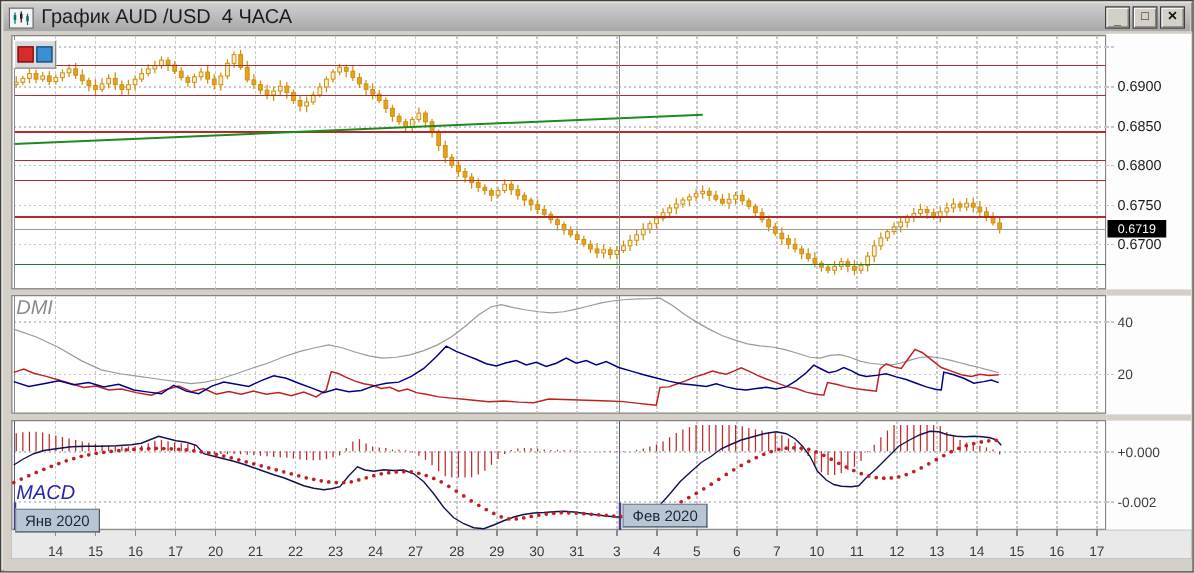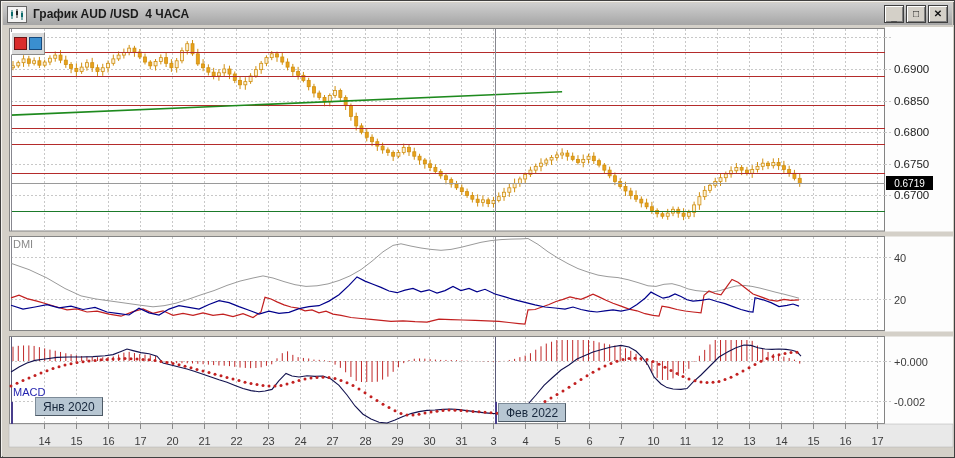--- a/index.html
+++ b/index.html
@@ -1,31 +1,31 @@
 <!DOCTYPE html>
 <html><head>
 <meta charset="utf-8">
 <style>
   html,body{margin:0;padding:0;background:#9a9a9a;font-family:"Liberation Sans",sans-serif;}
   .window{position:relative;width:955px;height:458px;background:#d4d0c8;box-sizing:border-box;
           border:1px solid #404040;box-shadow:inset 1px 1px 0 #f4f2ee, inset -1px -1px 0 #7a7a7a;overflow:hidden;}
   .titlebar{position:absolute;left:2px;top:2px;right:2px;height:22px;
             background:linear-gradient(#cfcfcf,#a6a6a6);display:flex;align-items:center;padding:0 4px;box-sizing:border-box;}
-  .titlebar .title{font-size:12px;font-weight:bold;color:#1c1c1c;margin-left:6px;white-space:pre;}
+  .titlebar .title{font-size:16px;font-weight:normal;color:#1c1c1c;margin-left:6px;white-space:pre;}
   .winbtns{margin-left:auto;display:flex;gap:2px;}
   .winbtn{width:18px;height:16px;background:#d4d0c8;border:1px solid #404040;
           box-shadow:inset 1px 1px 0 #ffffff, inset -1px -1px 0 #808080;
           font-size:10px;font-weight:bold;color:#111;display:flex;align-items:center;justify-content:center;line-height:1;}
   .winbtn.min span{transform:translateY(3px);}
   .appicon{width:18px;height:15px;display:flex;align-items:center;justify-content:center;background:#f4f4f4;border:1px solid #666;}
   svg#plot{position:absolute;left:0;top:0;}
   .tbpanel{position:absolute;left:10px;top:31px;width:34px;height:23px;background:#d9d9d9;
            border:1px solid #8a8a8a;border-top-color:#ffffff;border-left-color:#ffffff;display:flex;align-items:center;justify-content:center;gap:2px;box-sizing:border-box;}
   .tbbtn{width:13px;height:13px;border:1px solid;box-sizing:border-box;}
-  .paneLabel{position:absolute;font-size:11px;}
+  .paneLabel{position:absolute;font-size:16px;font-style:italic;}
   .monthbox{position:absolute;height:19px;background:#b7c6d2;border:1px solid #7d8b98;
             border-right-color:#4d5a66;border-bottom-color:#4d5a66;color:#17273c;font-size:12px;
             display:flex;align-items:center;padding:0 7px;box-sizing:border-box;white-space:nowrap;}
   .pricebox{position:absolute;left:885px;top:175px;width:47px;height:14px;background:#000;color:#fff;
             font-size:10px;display:flex;align-items:center;justify-content:center;}
 </style>
 </head>
 <body>
 
 <div class="window">
@@ -849,18 +849,18 @@
     </svg>
 
   <div class="tbpanel">
     <span class="tbbtn" id="tb-red" style="background: rgb(217, 43, 43); border-color: rgb(107, 21, 21);"></span>
     <span class="tbbtn" id="tb-blue" style="background: rgb(58, 143, 208); border-color: rgb(23, 74, 125);"></span>
   </div>
 
   <span class="paneLabel" style="left:12px;top:237px;color:#8a8a8a;">DMI</span>
   <span class="paneLabel" style="left:12px;top:337px;color:#2525b0;margin-top:48px;">MACD</span>
 
-  <div class="monthbox" style="left:11px;top:396px;margin-left:23px;">Янв 2020</div>
-  <div class="monthbox" style="left:497px;top:402px;">Фев 2022</div>
+  <div class="monthbox" style="left:11px;top:406px;">Янв 2020</div>
+  <div class="monthbox" style="left:497px;top:402px;">Фев 2020</div>
 
   <div class="pricebox">0.6719</div>
 
 </div>
 
 </body></html>

